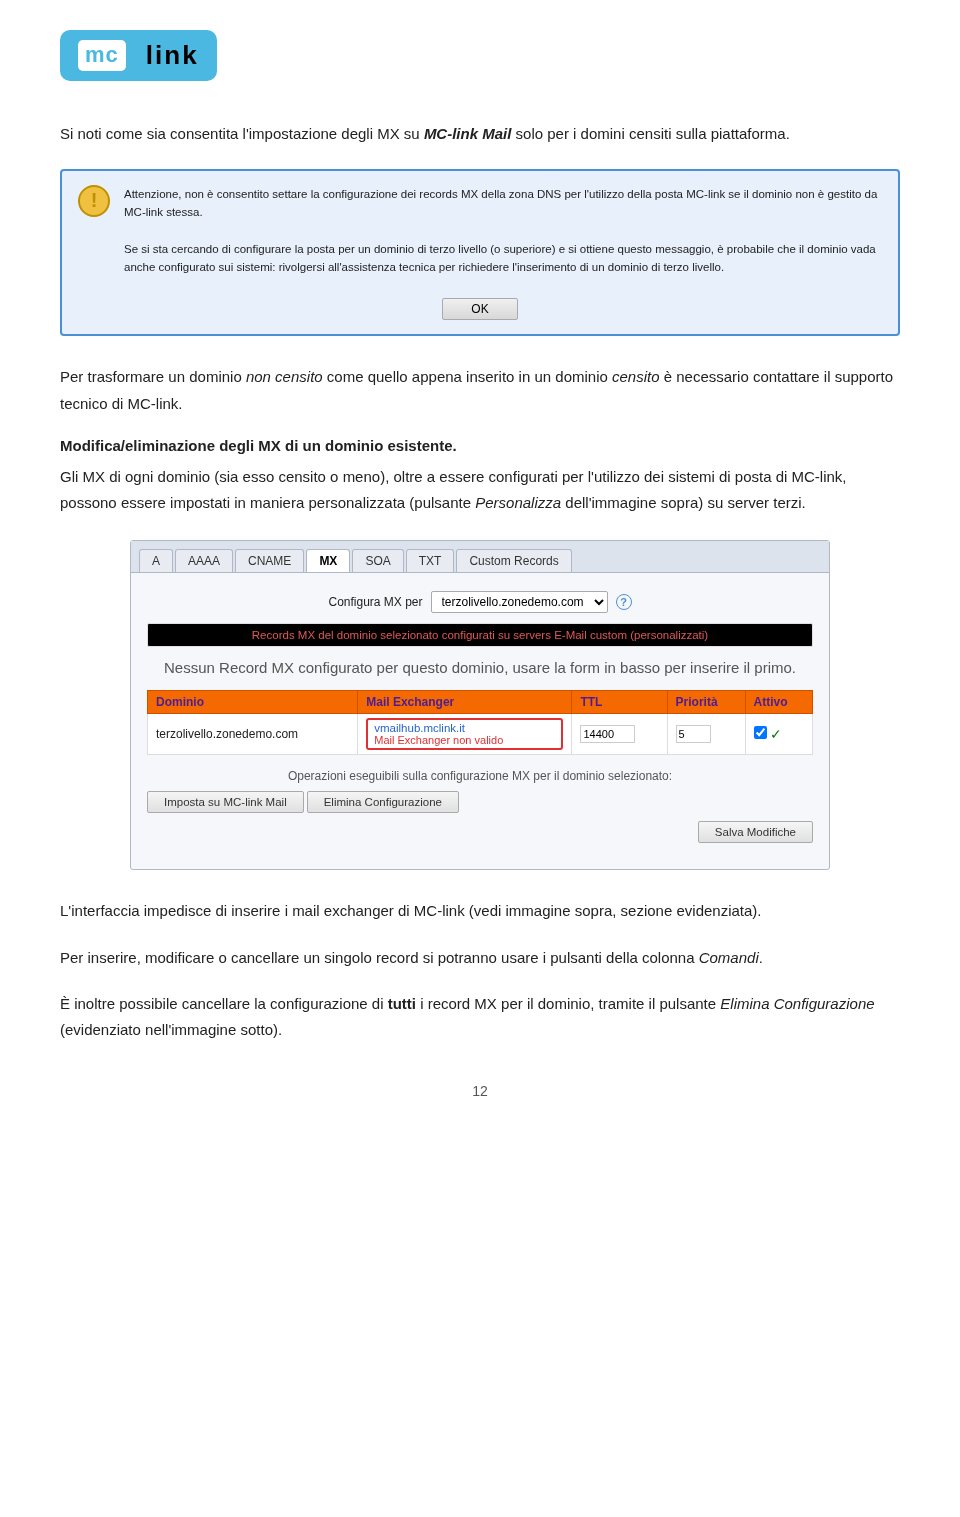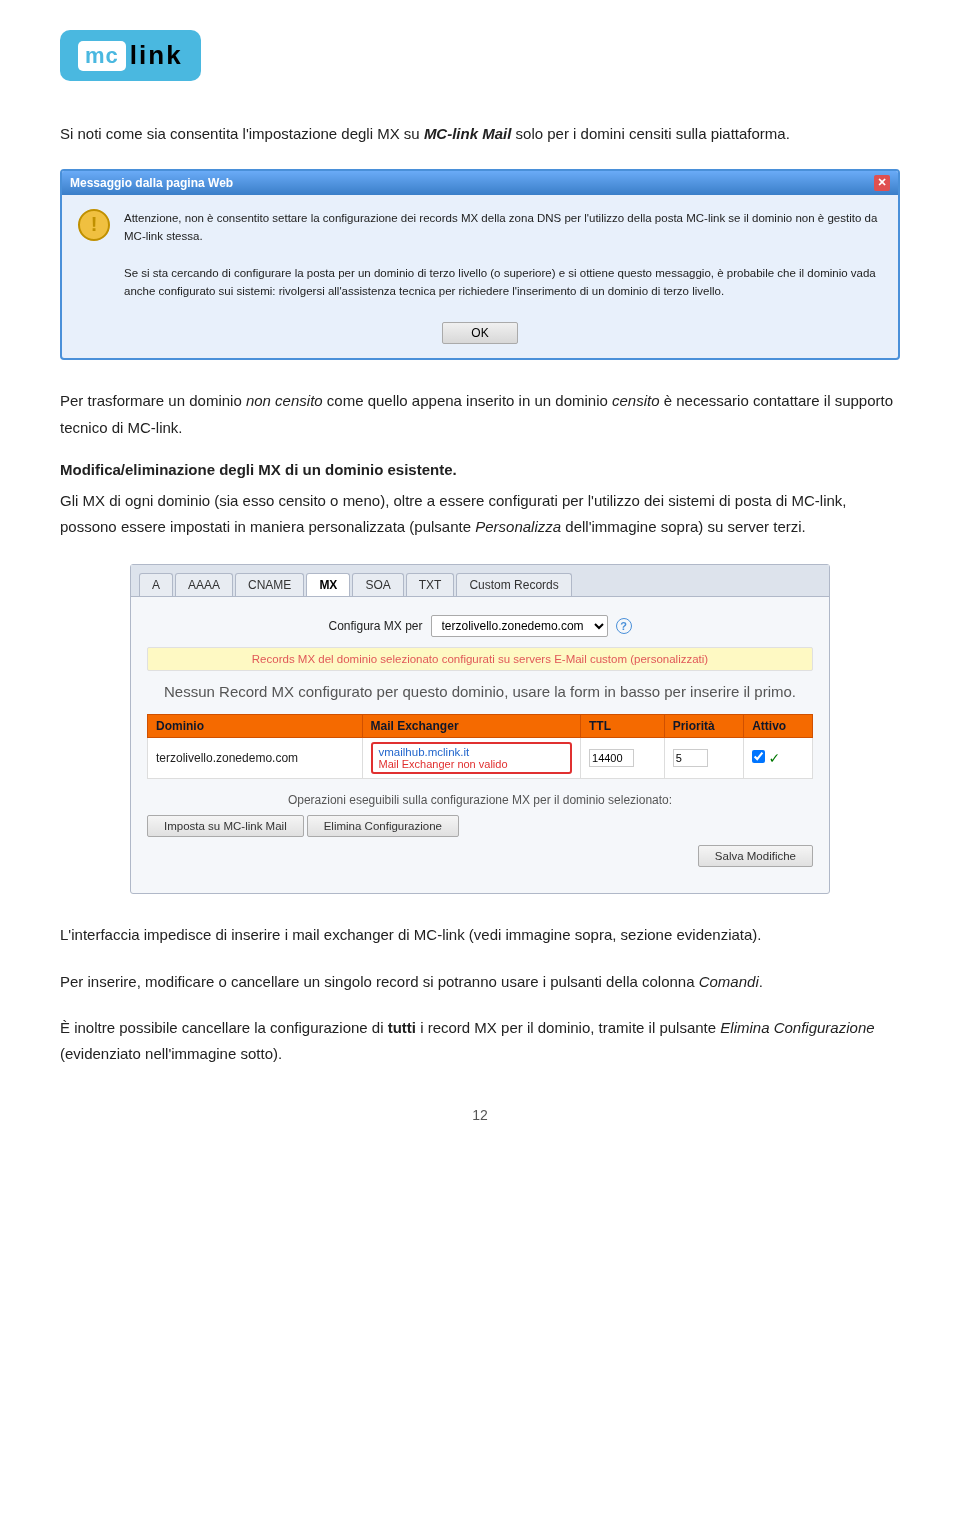--- a/index.html
+++ b/index.html
@@ -10,25 +10,24 @@
       color: #222;
       width: 960px;
       min-height: 1517px;
       padding: 30px 60px 60px 60px;
     }
     .logo-area {
       margin-bottom: 40px;
     }
     .logo-container {
       display: inline-flex;
-      align-items: center;
       background: #4ab8e0;
       border-radius: 10px;
       padding: 10px 18px;
-      gap: 4px;
+      gap: 20px;
     }
     .logo-mc {
       background: #fff;
       color: #4ab8e0;
       font-weight: 900;
       font-size: 22px;
       border-radius: 5px;
       padding: 2px 7px;
       letter-spacing: 1px;
     }
@@ -176,21 +175,21 @@
       font-size: 12px;
     }
     .dns-configura-select {
       border: 1px solid #aaa;
       background: #fff;
       padding: 2px 6px;
       font-size: 12px;
       border-radius: 2px;
     }
     .dns-info-banner {
-      background: #fef9c3;
+      background: #000000;
       border: 1px solid #e0e0e0;
       text-align: center;
       padding: 5px 10px;
       font-size: 11.5px;
       color: #e05858;
       border-radius: 2px;
       margin-bottom: 8px;
     }
     .dns-notice {
       text-align: center;
@@ -199,21 +198,21 @@
       margin-bottom: 10px;
       padding: 4px;
     }
     .dns-table {
       width: 100%;
       border-collapse: collapse;
       font-size: 12px;
     }
     .dns-table th {
       background: #f56a00;
-      color: #0f172a;
+      color: #4c1d95;
       padding: 4px 8px;
       font-weight: bold;
       text-align: left;
       border: 1px solid #d05000;
     }
     .dns-table td {
       background: #fff;
       border: 1px solid #ddd;
       padding: 4px 8px;
       vertical-align: middle;
@@ -310,24 +309,20 @@
     <span class="logo-mc">mc</span>
     <span class="logo-link">link</span>
   </div>
 </div>
 
 <p class="intro-text">
   <span>Si noti come sia consentita l'impostazione degli MX su </span><em><strong>MC-link Mail</strong></em><span> solo per i domini censiti sulla piattaforma.</span>
 </p>
 
 <div class="dialog-box">
-  <div class="dialog-titlebar">
-    <span>Messaggio dalla pagina Web</span>
-    <button class="dialog-close-btn">✕</button>
-  </div>
   <div class="dialog-body">
     <div class="dialog-icon">!</div>
     <div class="dialog-text">
       <p>Attenzione, non è consentito settare la configurazione dei records MX della zona DNS per l'utilizzo della posta MC-link se il dominio non è gestito da MC-link stessa.</p>
       <br>
       <p>Se si sta cercando di configurare la posta per un dominio di terzo livello (o superiore) e si ottiene questo messaggio, è probabile che il dominio vada anche configurato sui sistemi: rivolgersi all'assistenza tecnica per richiedere l'inserimento di un dominio di terzo livello.</p>
     </div>
   </div>
   <div class="dialog-footer">
     <button class="dialog-ok-btn">OK</button>
@@ -377,21 +372,21 @@
       <tbody>
         <tr>
           <td>terzolivello.zonedemo.com</td>
           <td>
             <div class="mx-invalid">
               <div class="mx-host">vmailhub.mclink.it</div>
               <div>Mail Exchanger non valido</div>
             </div>
           </td>
           <td>
-            <input type="text" style="width: 45px; font-size: 11px; border: 1px solid rgb(204, 204, 204); padding: 2px;" value="14400">
+            <input type="text" style="width: 55px; font-size: 11px; border: 1px solid rgb(204, 204, 204); padding: 2px;" value="14400">
           </td>
           <td>
             <input type="text" style="width: 35px; font-size: 11px; border: 1px solid rgb(204, 204, 204); padding: 2px;" value="5">
           </td>
           <td>
             <input type="checkbox" checked="" style="">
             <span class="dns-check">✓</span>
           </td>
         </tr>
       </tbody>

